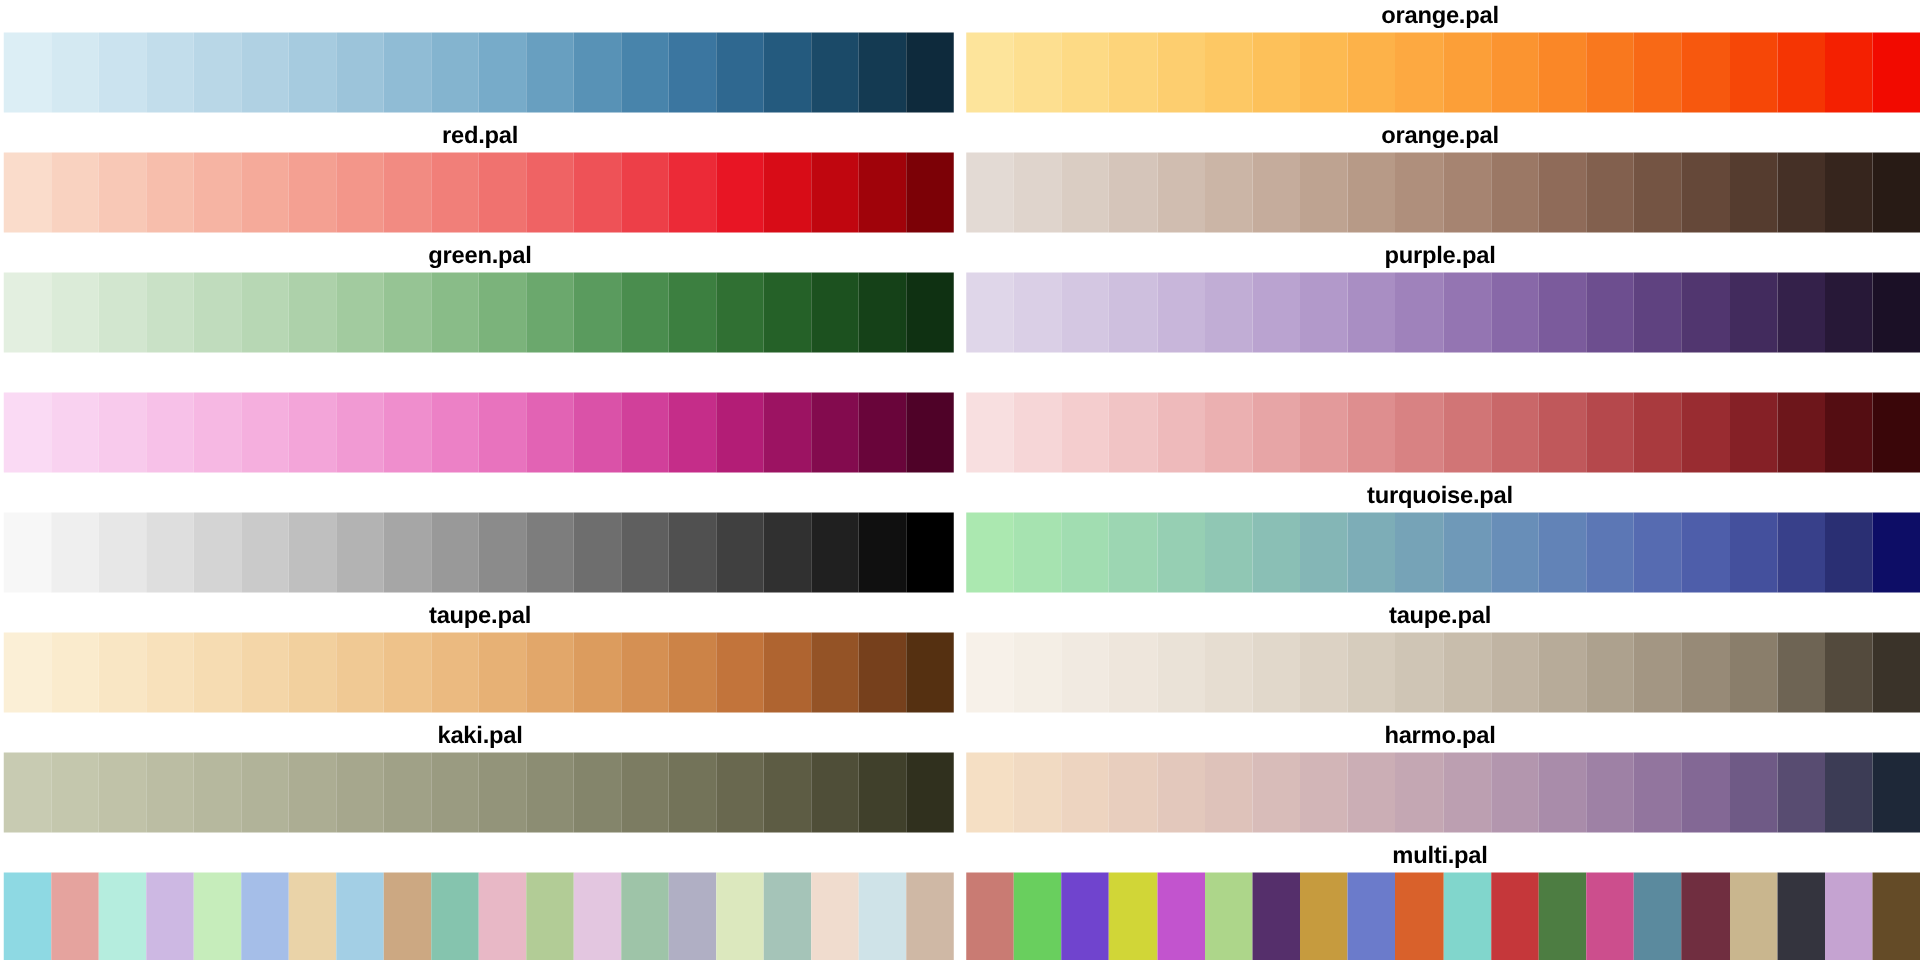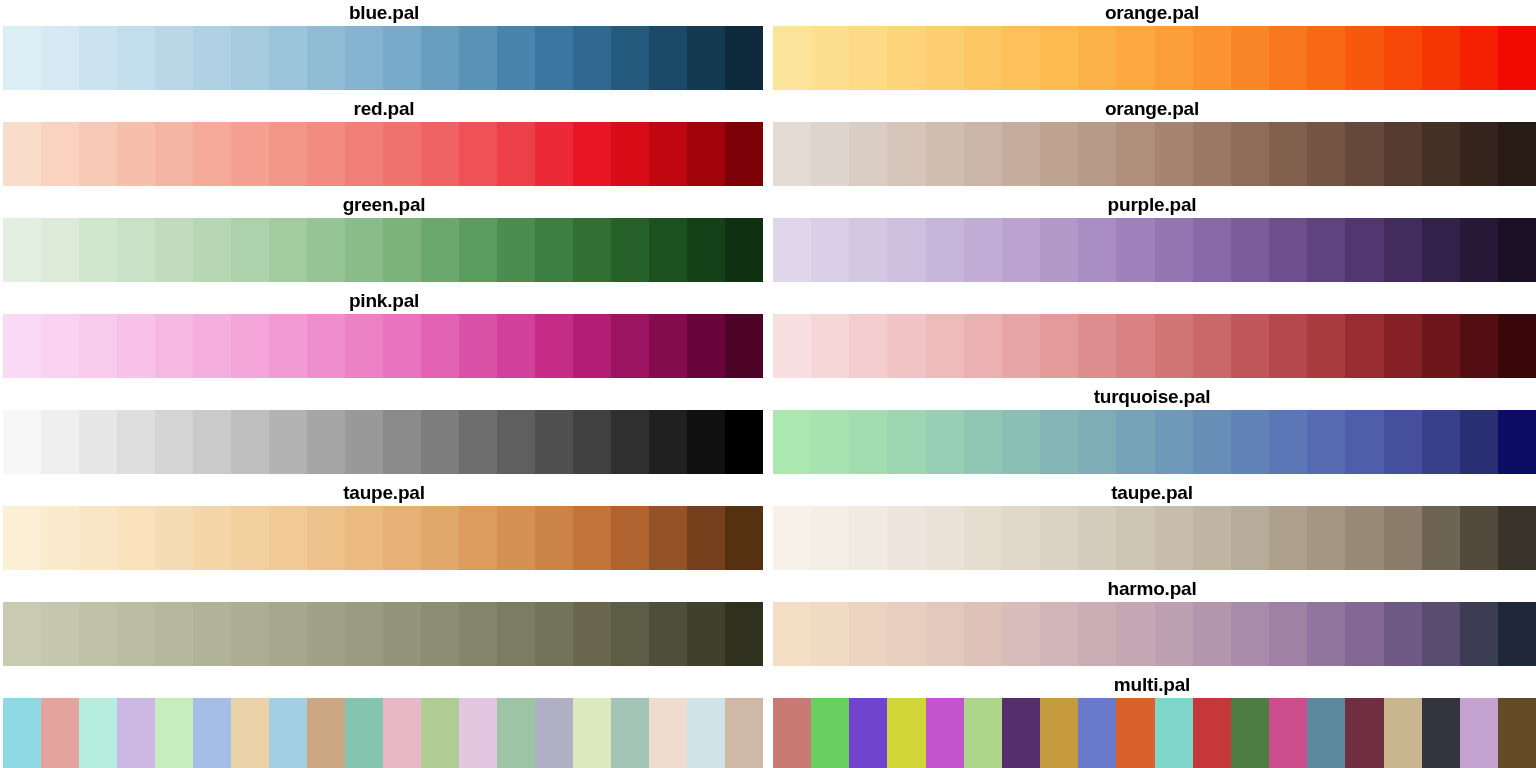--- a/index.html
+++ b/index.html
@@ -63,21 +63,20 @@
   
   .row-last .palette-strip {
     height: 70px;
   }
 </style>
 </head>
 <body>
 
 <div id="palette-grid">
     <div class="palette-cell col-left">
-      <div class="palette-title">blue.pal</div>
       <div class="palette-strip">
         <div class="swatch" title="#DCEEF5" style="background: rgb(220, 238, 245);"></div>
         <div class="swatch" title="#D4E9F2" style="background: rgb(212, 233, 242);"></div>
         <div class="swatch" title="#CBE3EF" style="background: rgb(203, 227, 239);"></div>
         <div class="swatch" title="#C2DDEB" style="background: rgb(194, 221, 235);"></div>
         <div class="swatch" title="#B9D7E7" style="background: rgb(185, 215, 231);"></div>
         <div class="swatch" title="#B0D1E3" style="background: rgb(176, 209, 227);"></div>
         <div class="swatch" title="#A6CBDF" style="background: rgb(166, 203, 223);"></div>
         <div class="swatch" title="#9CC4DA" style="background: rgb(156, 196, 218);"></div>
         <div class="swatch" title="#90BCD5" style="background: rgb(144, 188, 213);"></div>
@@ -213,21 +212,20 @@
         <div class="swatch" title="#6D4E8F" style="background: rgb(109, 78, 143);"></div>
         <div class="swatch" title="#5F4280" style="background: rgb(95, 66, 128);"></div>
         <div class="swatch" title="#51366F" style="background: rgb(81, 54, 111);"></div>
         <div class="swatch" title="#422B5D" style="background: rgb(66, 43, 93);"></div>
         <div class="swatch" title="#34214A" style="background: rgb(52, 33, 74);"></div>
         <div class="swatch" title="#271837" style="background: rgb(39, 24, 55);"></div>
         <div class="swatch" title="#1B1026" style="background: rgb(27, 16, 38);"></div>
       </div>
     </div>
     <div class="palette-cell col-left">
-      <div class="palette-title">pink.pal</div>
       <div class="palette-strip">
         <div class="swatch" title="#FADAF4" style="background: rgb(250, 218, 244);"></div>
         <div class="swatch" title="#F9D2F0" style="background: rgb(249, 210, 240);"></div>
         <div class="swatch" title="#F8CAEC" style="background: rgb(248, 202, 236);"></div>
         <div class="swatch" title="#F7C1E8" style="background: rgb(247, 193, 232);"></div>
         <div class="swatch" title="#F6B8E3" style="background: rgb(246, 184, 227);"></div>
         <div class="swatch" title="#F5AFDE" style="background: rgb(245, 175, 222);"></div>
         <div class="swatch" title="#F3A5D9" style="background: rgb(243, 165, 217);"></div>
         <div class="swatch" title="#F19AD3" style="background: rgb(241, 154, 211);"></div>
         <div class="swatch" title="#EF8ECD" style="background: rgb(239, 142, 205);"></div>
@@ -361,20 +359,21 @@
         <div class="swatch" title="#ADA18E" style="background: rgb(173, 161, 142);"></div>
         <div class="swatch" title="#A39683" style="background: rgb(163, 150, 131);"></div>
         <div class="swatch" title="#978A77" style="background: rgb(151, 138, 119);"></div>
         <div class="swatch" title="#8A7E6B" style="background: rgb(138, 126, 107);"></div>
         <div class="swatch" title="#6E6454" style="background: rgb(110, 100, 84);"></div>
         <div class="swatch" title="#534A3D" style="background: rgb(83, 74, 61);"></div>
         <div class="swatch" title="#3A3329" style="background: rgb(58, 51, 41);"></div>
       </div>
     </div>
     <div class="palette-cell col-left">
+      <div class="palette-title">kaki.pal</div>
       <div class="palette-strip">
         <div class="swatch" title="#C8CBB2" style="background: rgb(200, 203, 178);"></div>
         <div class="swatch" title="#C4C7AD" style="background: rgb(196, 199, 173);"></div>
         <div class="swatch" title="#C0C2A8" style="background: rgb(192, 194, 168);"></div>
         <div class="swatch" title="#BBBDA3" style="background: rgb(187, 189, 163);"></div>
         <div class="swatch" title="#B6B89E" style="background: rgb(182, 184, 158);"></div>
         <div class="swatch" title="#B1B399" style="background: rgb(177, 179, 153);"></div>
         <div class="swatch" title="#ACAD93" style="background: rgb(172, 173, 147);"></div>
         <div class="swatch" title="#A6A78D" style="background: rgb(166, 167, 141);"></div>
         <div class="swatch" title="#A0A187" style="background: rgb(160, 161, 135);"></div>

